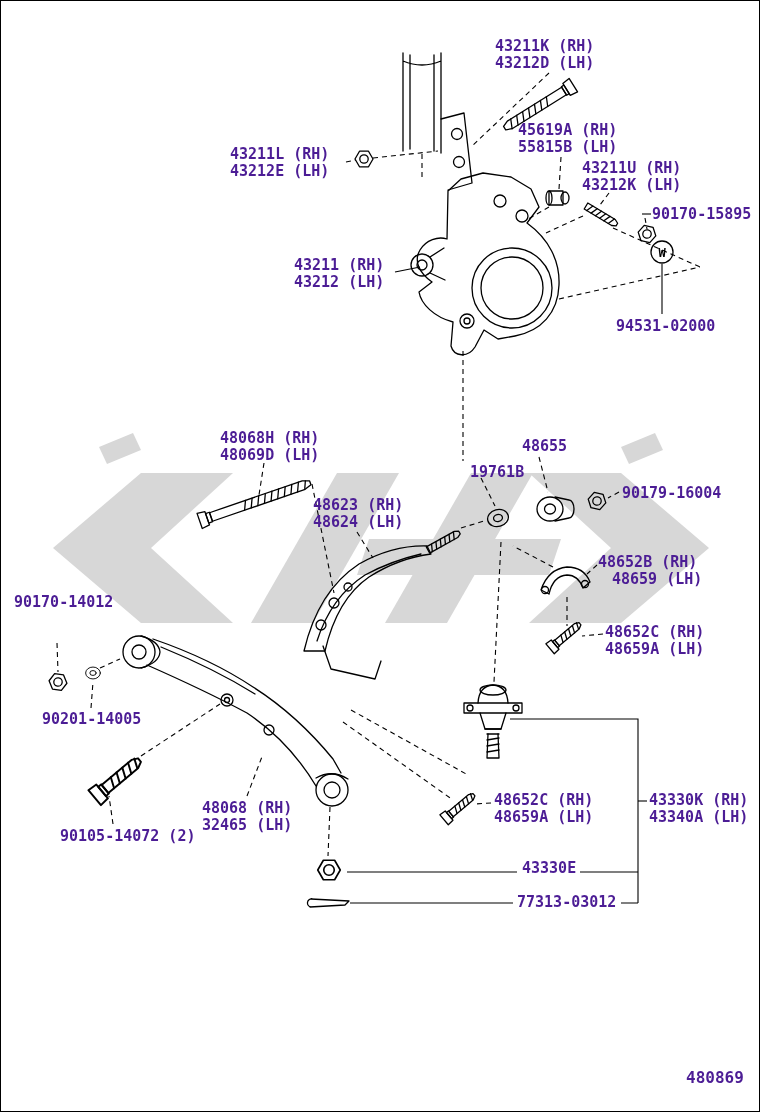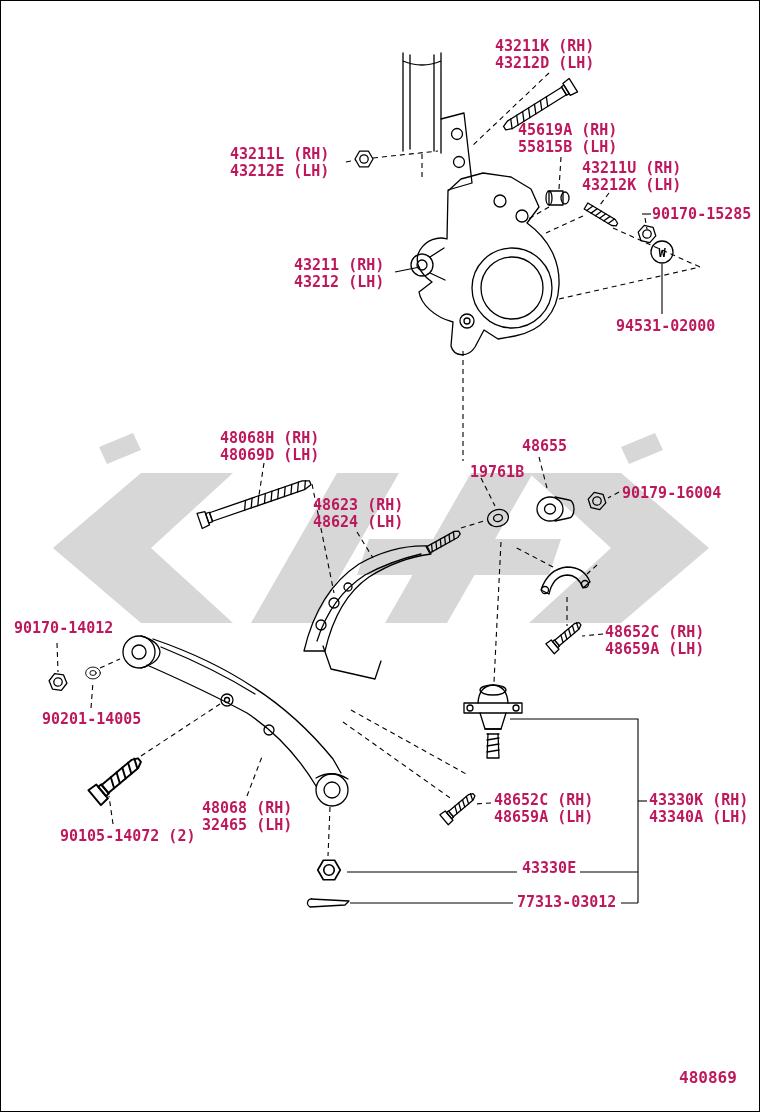--- a/index.html
+++ b/index.html
@@ -3,26 +3,26 @@
 <meta charset="utf-8">
 <style>
   html,body{margin:0;padding:0;background:#fff;}
   .page{
     position:relative;width:760px;height:1112px;background:#fff;
     border:1px solid #000;box-sizing:border-box;overflow:hidden;
     font-family:"DejaVu Sans Mono", monospace;
   }
   .page svg{position:absolute;left:0;top:0;}
   .lbl{
-    position:absolute;color:#be185d;white-space:nowrap;
+    position:absolute;color:#4c1d95;white-space:nowrap;
     font:bold 15px/17px "DejaVu Sans Mono", monospace;
   }
   .lbl span{display:block;}
   .lbl .indent{padding-left:14px;}
-  .figcode{font:bold 16px/18px "DejaVu Sans Mono", monospace;}
+  .figcode{font:bold 16px/18px "DejaVu Sans Mono", monospace;margin-left:7px;}
 </style>
 </head>
 <body>
 
 <div class="page">
 
 <svg width="760" height="1112" viewBox="0 0 760 1112">
   <defs>
     <g id="hexnut">
       <polygon points="-9,0 -4.5,-7.8 4.5,-7.8 9,0 4.5,7.8 -4.5,7.8"></polygon>
@@ -231,21 +231,21 @@
 </div>
 <div class="lbl" style="left:229px;top:145px">
   <span>43211L (RH)</span>
   <span>43212E (LH)</span>
 </div>
 <div class="lbl" style="left:581px;top:159px">
   <span>43211U (RH)</span>
   <span>43212K (LH)</span>
 </div>
 <div class="lbl" style="left:651px;top:205px">
-  <span>90170-15285</span>
+  <span>90170-15895</span>
 </div>
 <div class="lbl" style="left:293px;top:256px">
   <span>43211 (RH)</span>
   <span>43212 (LH)</span>
 </div>
 <div class="lbl" style="left:615px;top:317px">
   <span>94531-02000</span>
 </div>
 <div class="lbl" style="left:219px;top:429px">
   <span>48068H (RH)</span>
@@ -257,21 +257,25 @@
 <div class="lbl" style="left:469px;top:463px">
   <span>19761B</span>
 </div>
 <div class="lbl" style="left:621px;top:484px">
   <span>90179-16004</span>
 </div>
 <div class="lbl" style="left:312px;top:496px">
   <span>48623 (RH)</span>
   <span>48624 (LH)</span>
 </div>
-<div class="lbl" style="left:13px;top:619px">
+<div class="lbl" style="left:597px;top:553px">
+  <span>48652B (RH)</span>
+  <span class="indent">48659 (LH)</span>
+</div>
+<div class="lbl" style="left:13px;top:593px">
   <span>90170-14012</span>
 </div>
 <div class="lbl" style="left:604px;top:623px">
   <span>48652C (RH)</span>
   <span>48659A (LH)</span>
 </div>
 <div class="lbl" style="left:41px;top:710px">
   <span>90201-14005</span>
 </div>
 <div class="lbl" style="left:201px;top:799px">

